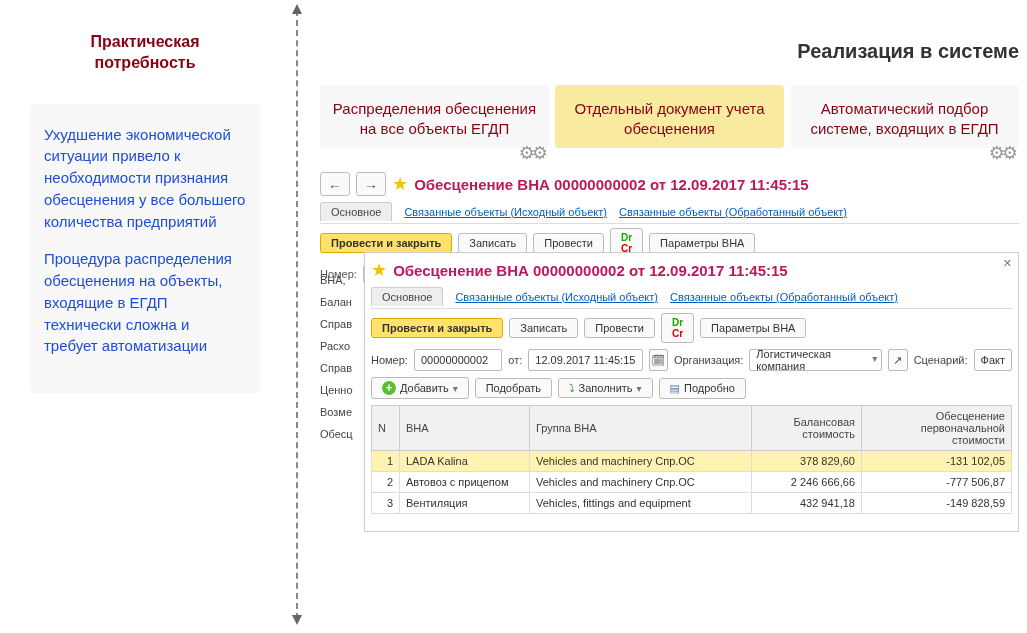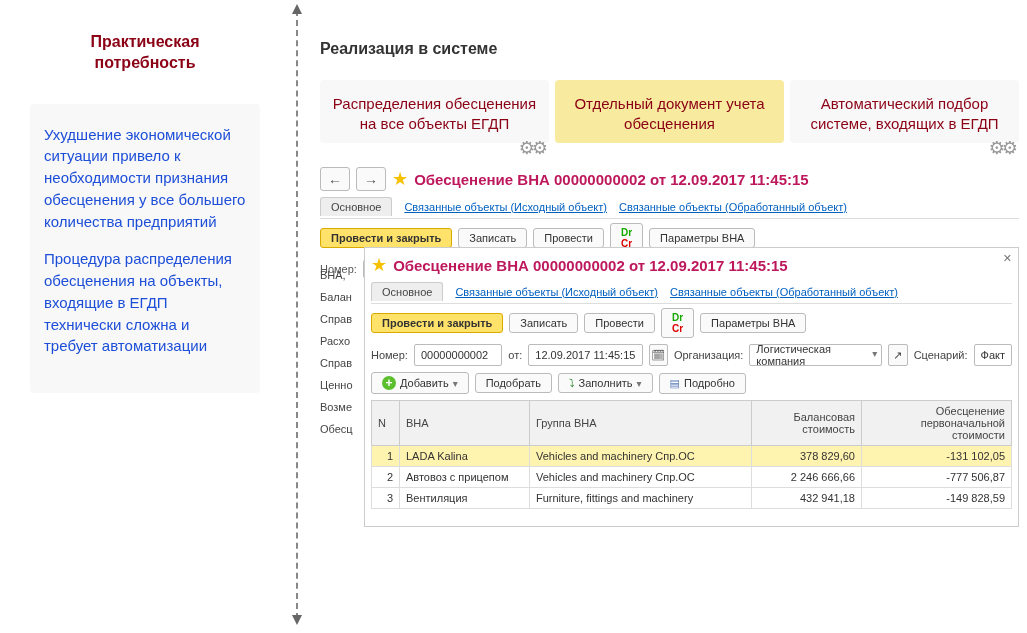--- a/index.html
+++ b/index.html
@@ -62,23 +62,23 @@
   .divider::before { top: -6px; border-bottom: 10px solid #666; }
   .divider::after  { bottom: -6px; border-top: 10px solid #666; }
 
   
   .right-col {
     position: absolute;
     left: 320px; right: 8px; top: 0; bottom: 0;
   }
   .right-title {
     margin-top: 40px;
-    font-size: 16px;
+    font-size: 20px;
     font-weight: bold;
-    text-align: left;
+    text-align: right;
     color: #333;
   }
 
   
   .option-row {
     display: flex;
     justify-content: space-between;
     gap: 6px;
     margin-top: 22px;
   }
@@ -444,21 +444,21 @@
           <tr>
             <td class="num">2</td>
             <td>Автовоз с прицепом</td>
             <td>Vehicles and machinery Спр.ОС</td>
             <td class="num">2 246 666,66</td>
             <td class="num">-777 506,87</td>
           </tr>
           <tr>
             <td class="num">3</td>
             <td>Вентиляция</td>
-            <td>Furniture, fittings and machinery</td>
+            <td>Vehicles, fittings and equipment</td>
             <td class="num">432 941,18</td>
             <td class="num">-149 828,59</td>
           </tr>
         </tbody>
       </table>
     </div>
   </div>
 </div>
 
 </body></html>

